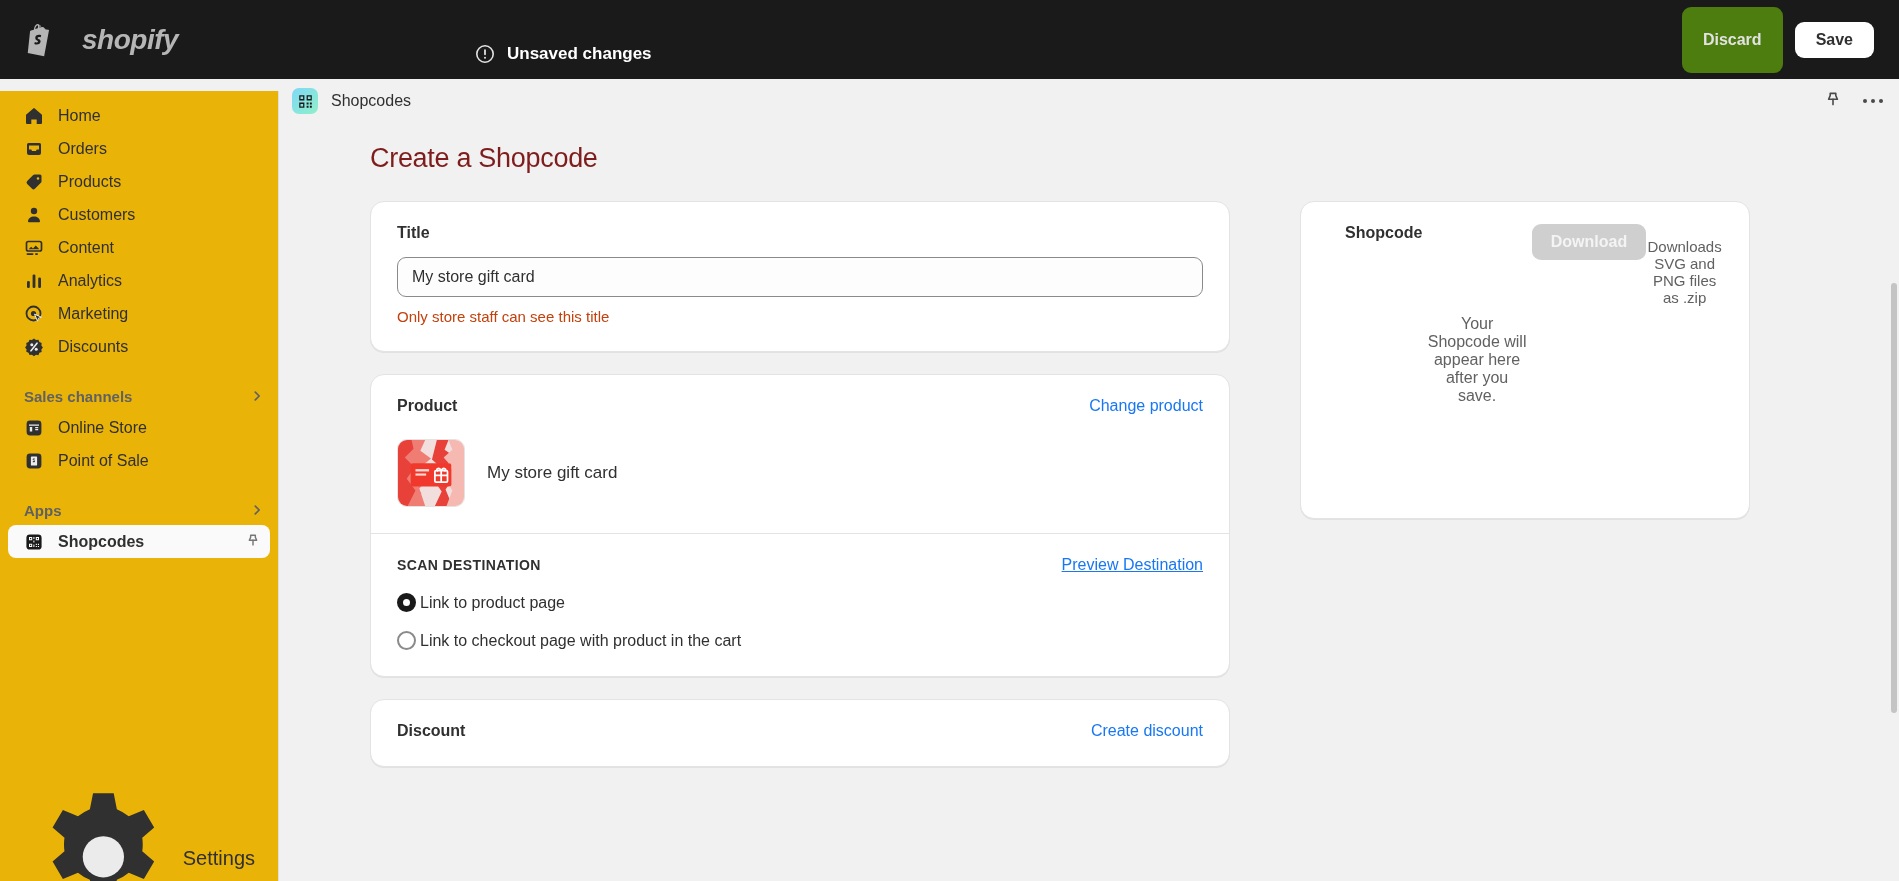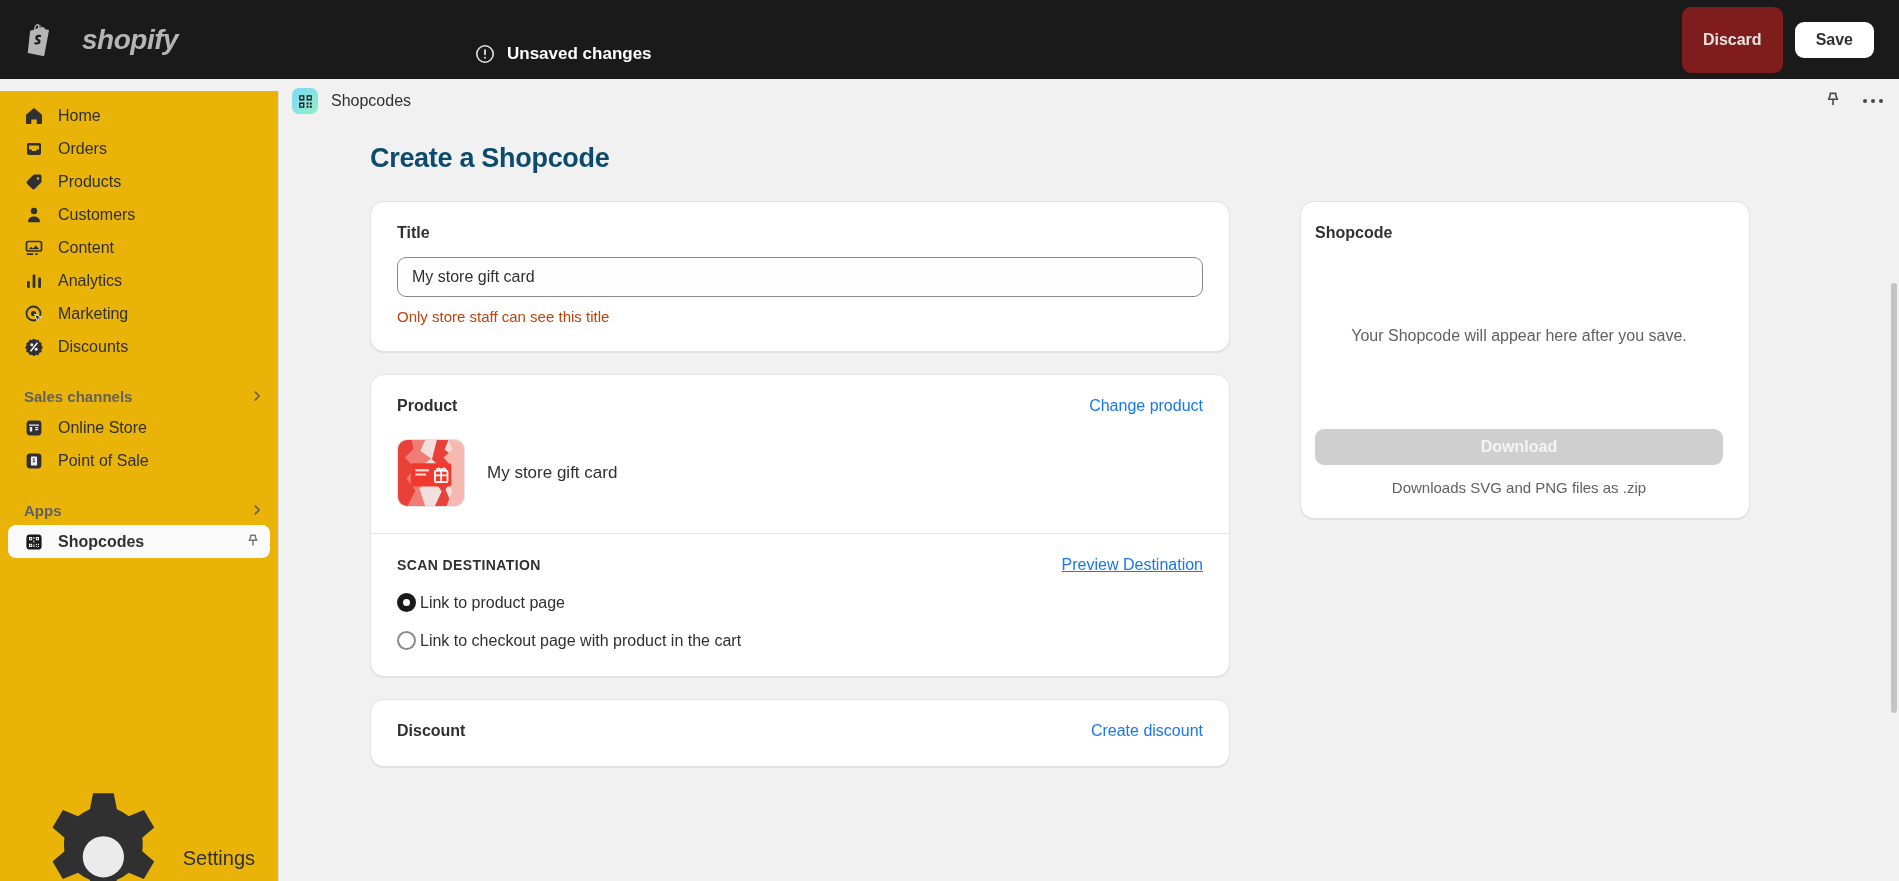--- a/index.html
+++ b/index.html
@@ -31,21 +31,21 @@
     position: absolute; left: 475px;
     display: flex; align-items: center; gap: 12px; margin-top: 28px;
   }
   .unsaved-icon { width: 20px; height: 20px; display: block; }
   .unsaved-text { color: #ffffff; font-size: 17px; font-weight: 700; }
   .topbar-actions {
     position: absolute; right: 25px;
     display: flex; align-items: center; gap: 12px;
   }
   .btn-discard {
-    background: #7f1d1d; color: #e3e3e3;
+    background: #4d7c0f; color: #e3e3e3;
     border: none; border-radius: 9px;
     padding: 24px 21px; font-size: 16px; font-weight: 600;
     font-family: "Liberation Sans", sans-serif; cursor: pointer;
   }
   .btn-save {
     background: #ffffff; color: #303030;
     border: none; border-radius: 9px;
     padding: 9px 21px; font-size: 16px; font-weight: 600;
     font-family: "Liberation Sans", sans-serif; cursor: pointer;
   }
@@ -109,21 +109,21 @@
   .dots span { width: 4px; height: 4px; border-radius: 50%; background: #4a4a4a; display: block; }
 
   
   .main {
     position: absolute; top: 123px; left: 280px;
     width: 1619px; height: 758px;
     background: #f1f1f1; overflow: hidden;
   }
   .page-title {
     position: absolute; top: 20px; left: 90px;
-    font-size: 27px; font-weight: 700; color: #0c4a6e;
+    font-size: 27px; font-weight: 400; color: #7f1d1d;
     letter-spacing: -0.3px;
   }
   .col-left { position: absolute; top: 78px; left: 90px; width: 860px; }
   .col-right { position: absolute; top: 78px; left: 1020px; width: 450px; }
 
   .card {
     background: #ffffff; border: 1px solid #e3e3e3;
     border-radius: 14px; margin-bottom: 22px;
     box-shadow: 0 1px 0 rgba(26,26,26,0.07);
   }
@@ -165,22 +165,22 @@
   .radio {
     width: 19px; height: 19px; border-radius: 50%;
     border: 2px solid #8a8a8a; background: #fff;
     flex: 0 0 19px; position: relative;
   }
   .radio.checked { border: 6px solid #1a1a1a; background: #fff; }
   .radio-label { font-size: 16px; color: #303030; }
 
   
   .shopcode-card-body {
-    padding: 22px 26px 22px 14px;
-    min-height: 316px; display: flex; flex-direction: column;
+    padding: 22px 26px 22px 44px;
+    min-height: 316px; display: flex; flex-direction: row;
   }
   .shopcode-placeholder {
     flex: 1 1 auto; display: flex; align-items: center; justify-content: center;
     text-align: center; font-size: 16px; color: #616161; padding: 0 4px;
   }
   .btn-download {
     width: 100%; height: 36px; border: none; border-radius: 9px;
     background: #cfcfcf; color: #f4f4f4;
     font-size: 16px; font-weight: 600; cursor: default;
     font-family: "Liberation Sans", sans-serif;

